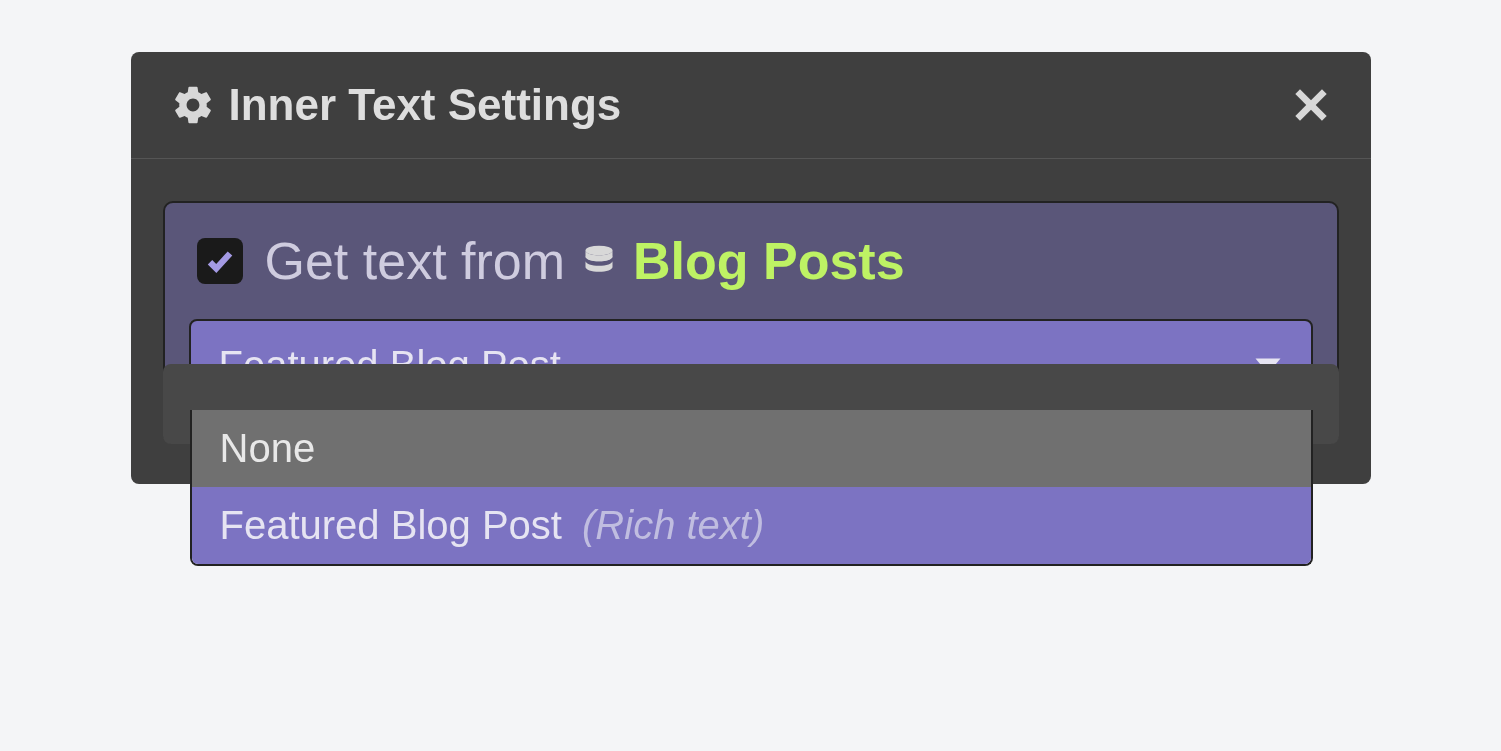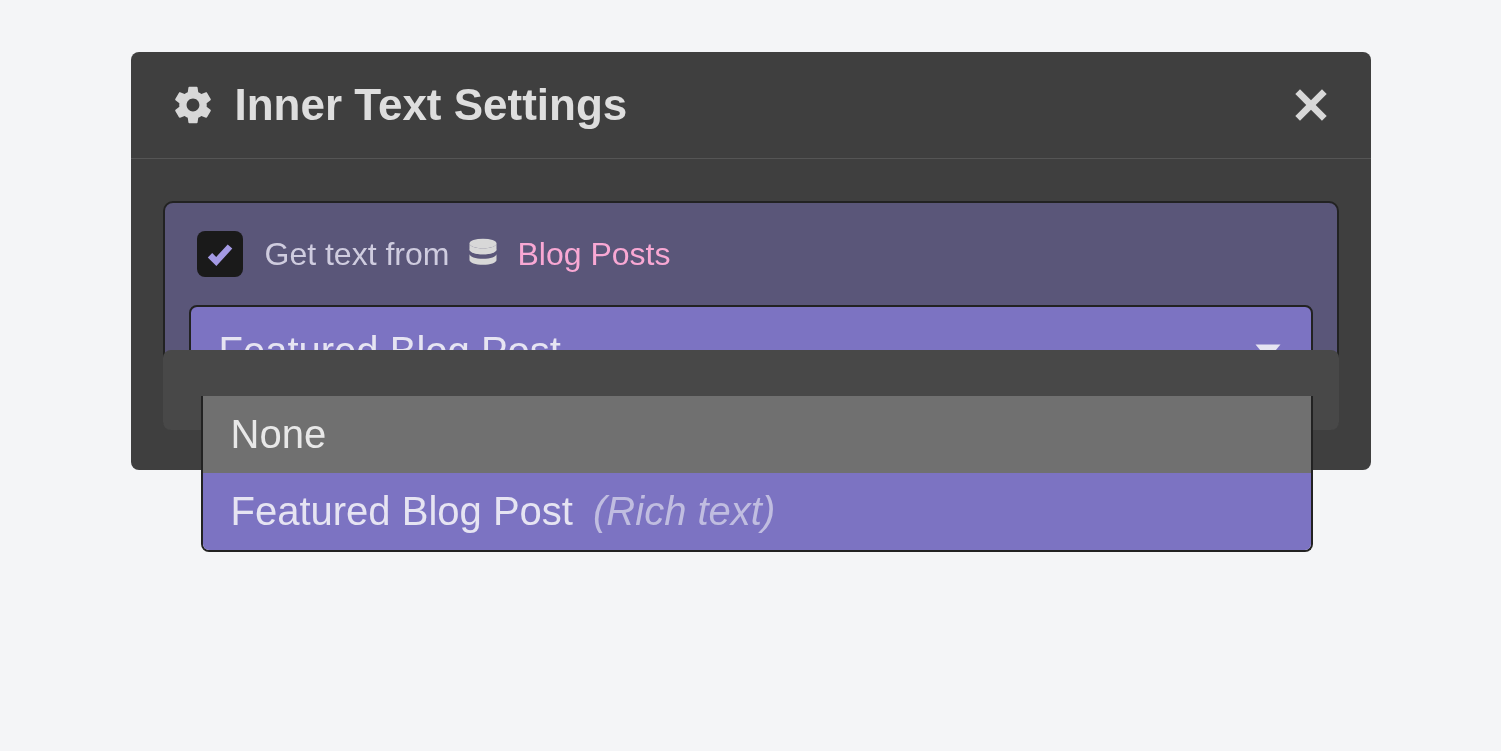--- a/index.html
+++ b/index.html
@@ -31,21 +31,21 @@
       display: flex;
       align-items: center;
       justify-content: space-between;
       padding: 28px 40px 28px 40px;
       border-bottom: 1px solid #555;
     }
     
     .panel-title-group {
       display: flex;
       align-items: center;
-      gap: 20px;
+      gap: 14px;
     }
     
     .gear-icon {
       width: 44px;
       height: 44px;
       fill: #d8d8d8;
     }
     
     .panel-title {
       color: #dedede;
@@ -95,36 +95,36 @@
     .check-icon {
       width: 30px;
       height: 30px;
       stroke: #a49ae4;
       stroke-width: 5;
       fill: none;
     }
     
     .checkbox-label {
       color: #cfccdf;
-      font-size: 32px;
+      font-size: 52px;
       font-weight: 400;
       display: flex;
       align-items: center;
       gap: 16px;
     }
     
     .database-icon {
       width: 36px;
       height: 36px;
       fill: #d8d8d8;
     }
     
     .collection-name {
-      font-weight: 400;
-      color: #f9a8d4;
+      font-weight: 700;
+      color: #bef264;
     }
     
     .select-wrapper {
       position: relative;
     }
     
     .select-button {
       width: 100%;
       background: #7c73c2;
       border: 2px solid #222;
@@ -144,21 +144,21 @@
     
     .caret-icon {
       width: 30px;
       height: 20px;
       fill: #e6e4f2;
     }
     
     .dropdown {
       position: absolute;
       top: 100%;
-      left: 12px;
+      left: 1px;
       right: 0;
       margin-top: -2px;
       border: 2px solid #222;
       border-top: none;
       border-bottom-left-radius: 8px;
       border-bottom-right-radius: 8px;
       overflow: hidden;
       z-index: 10;
     }
     

